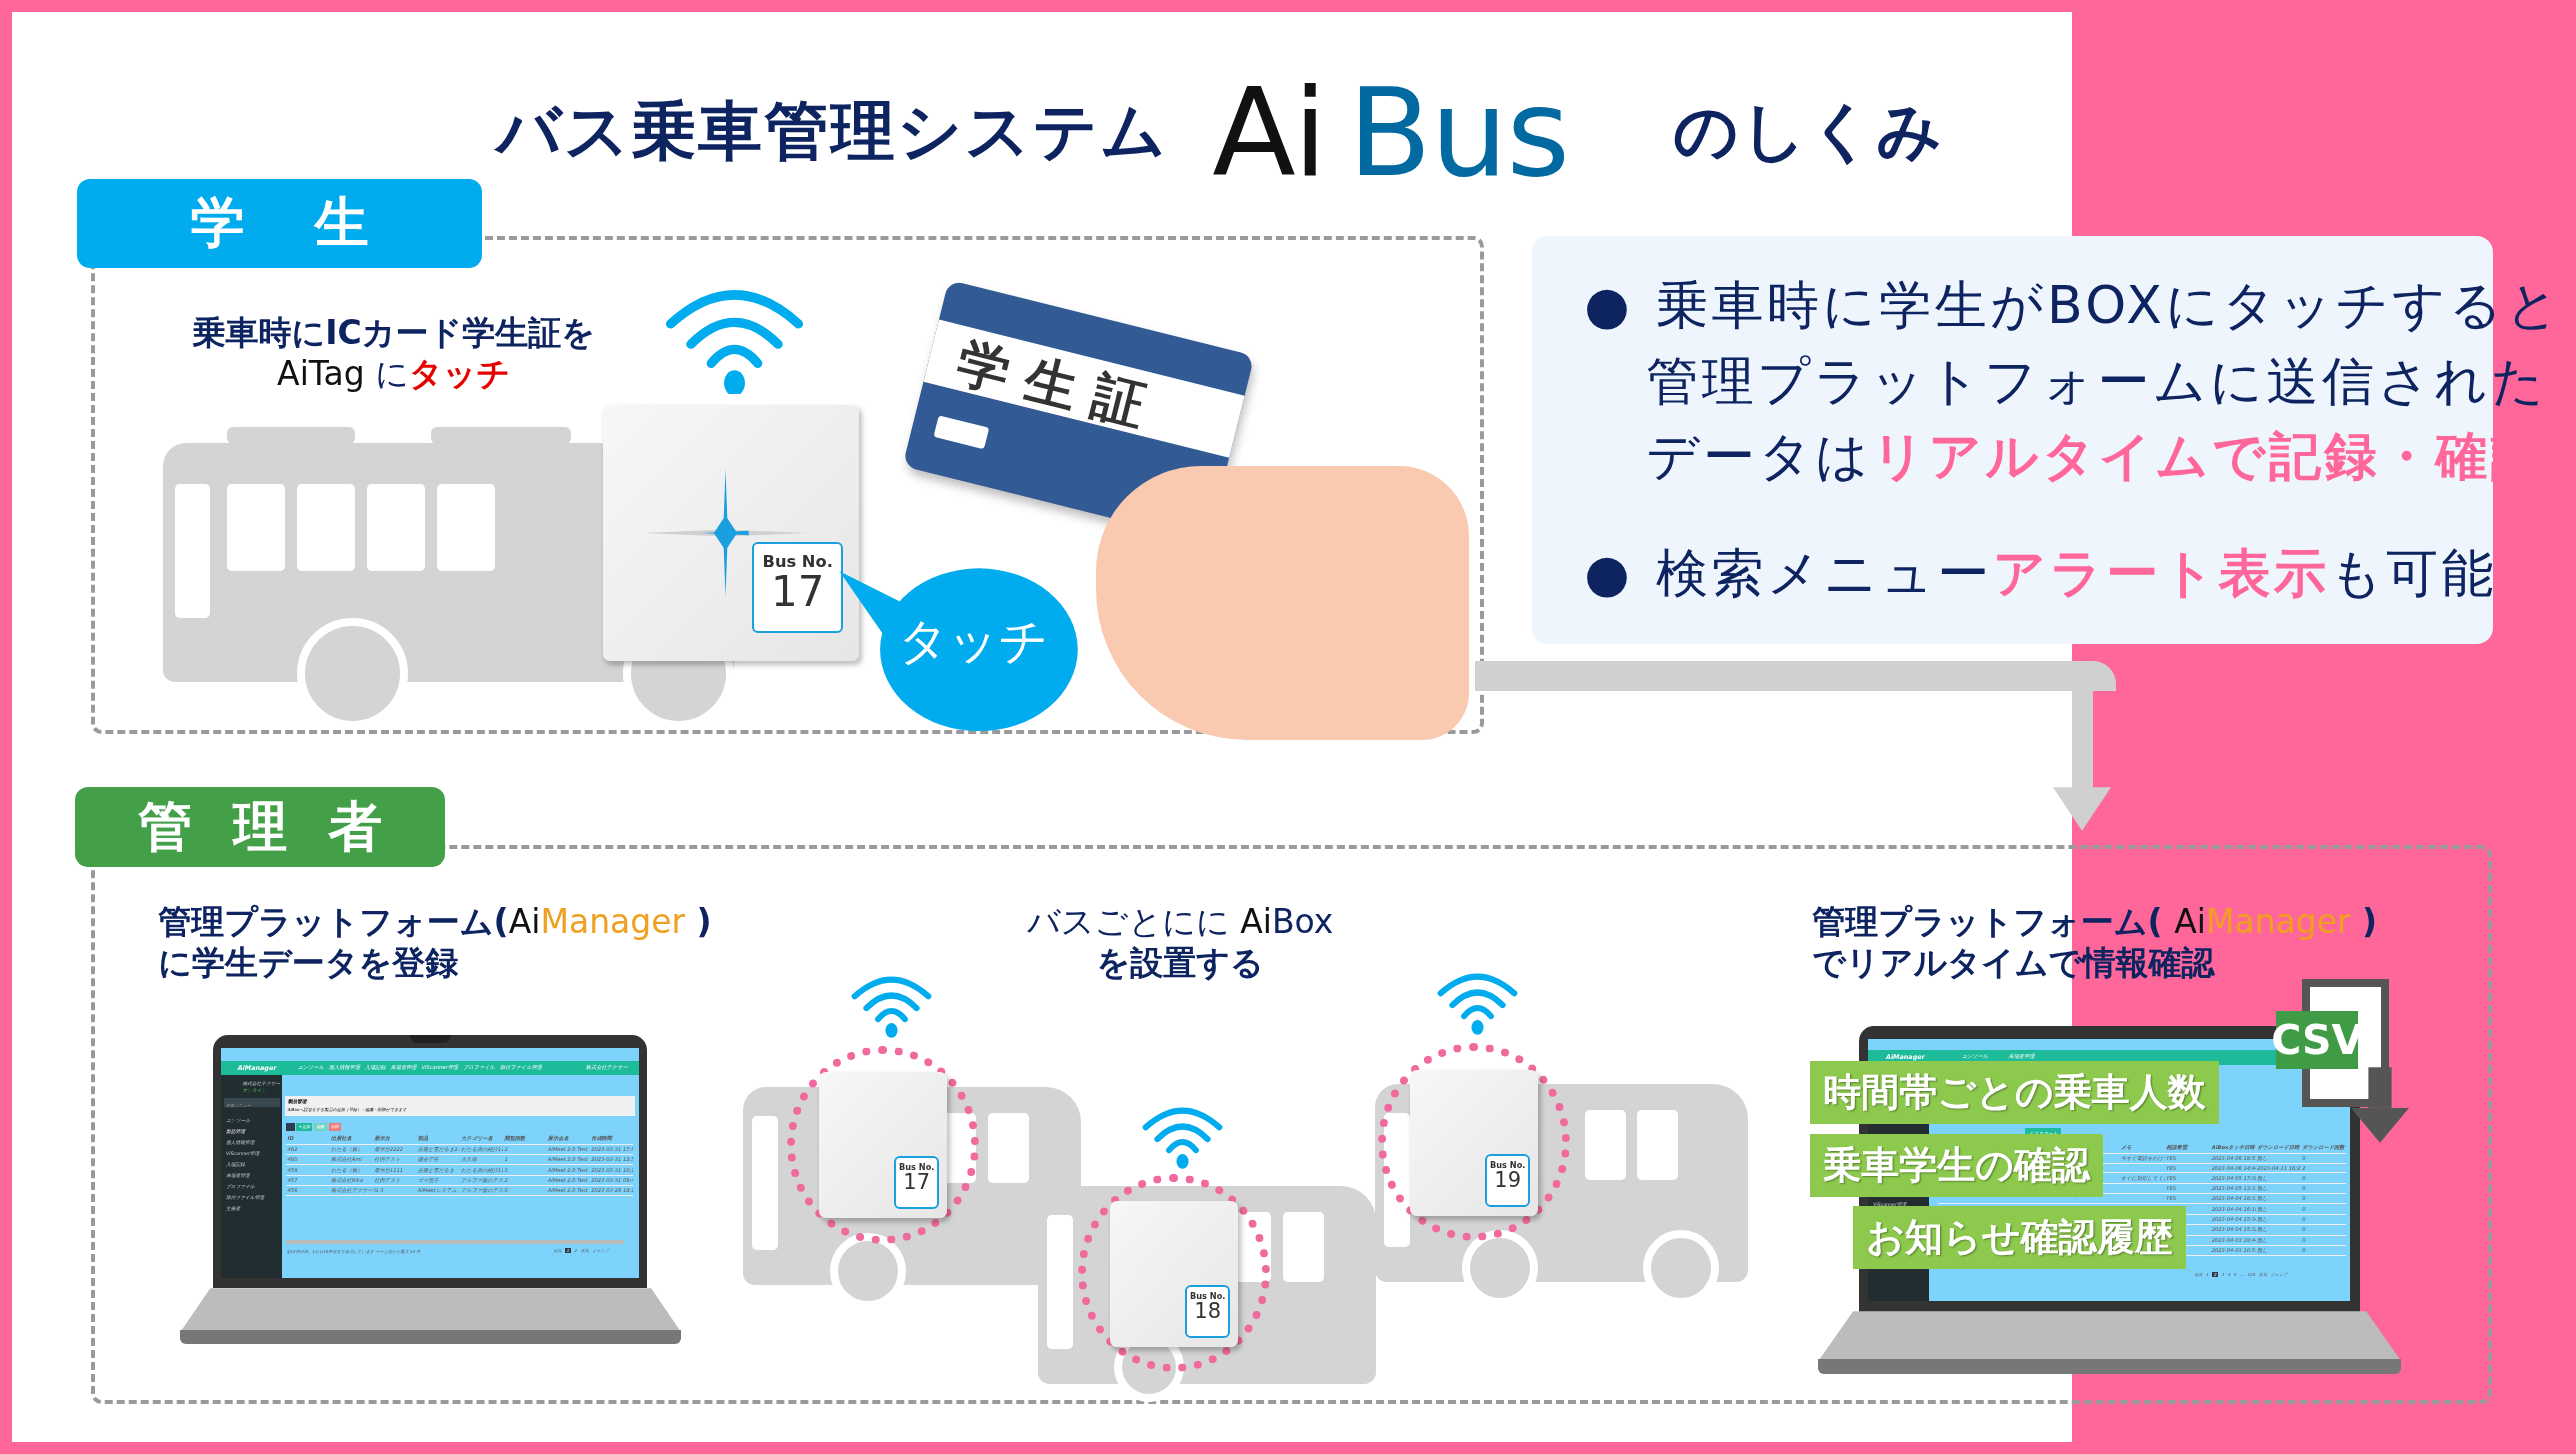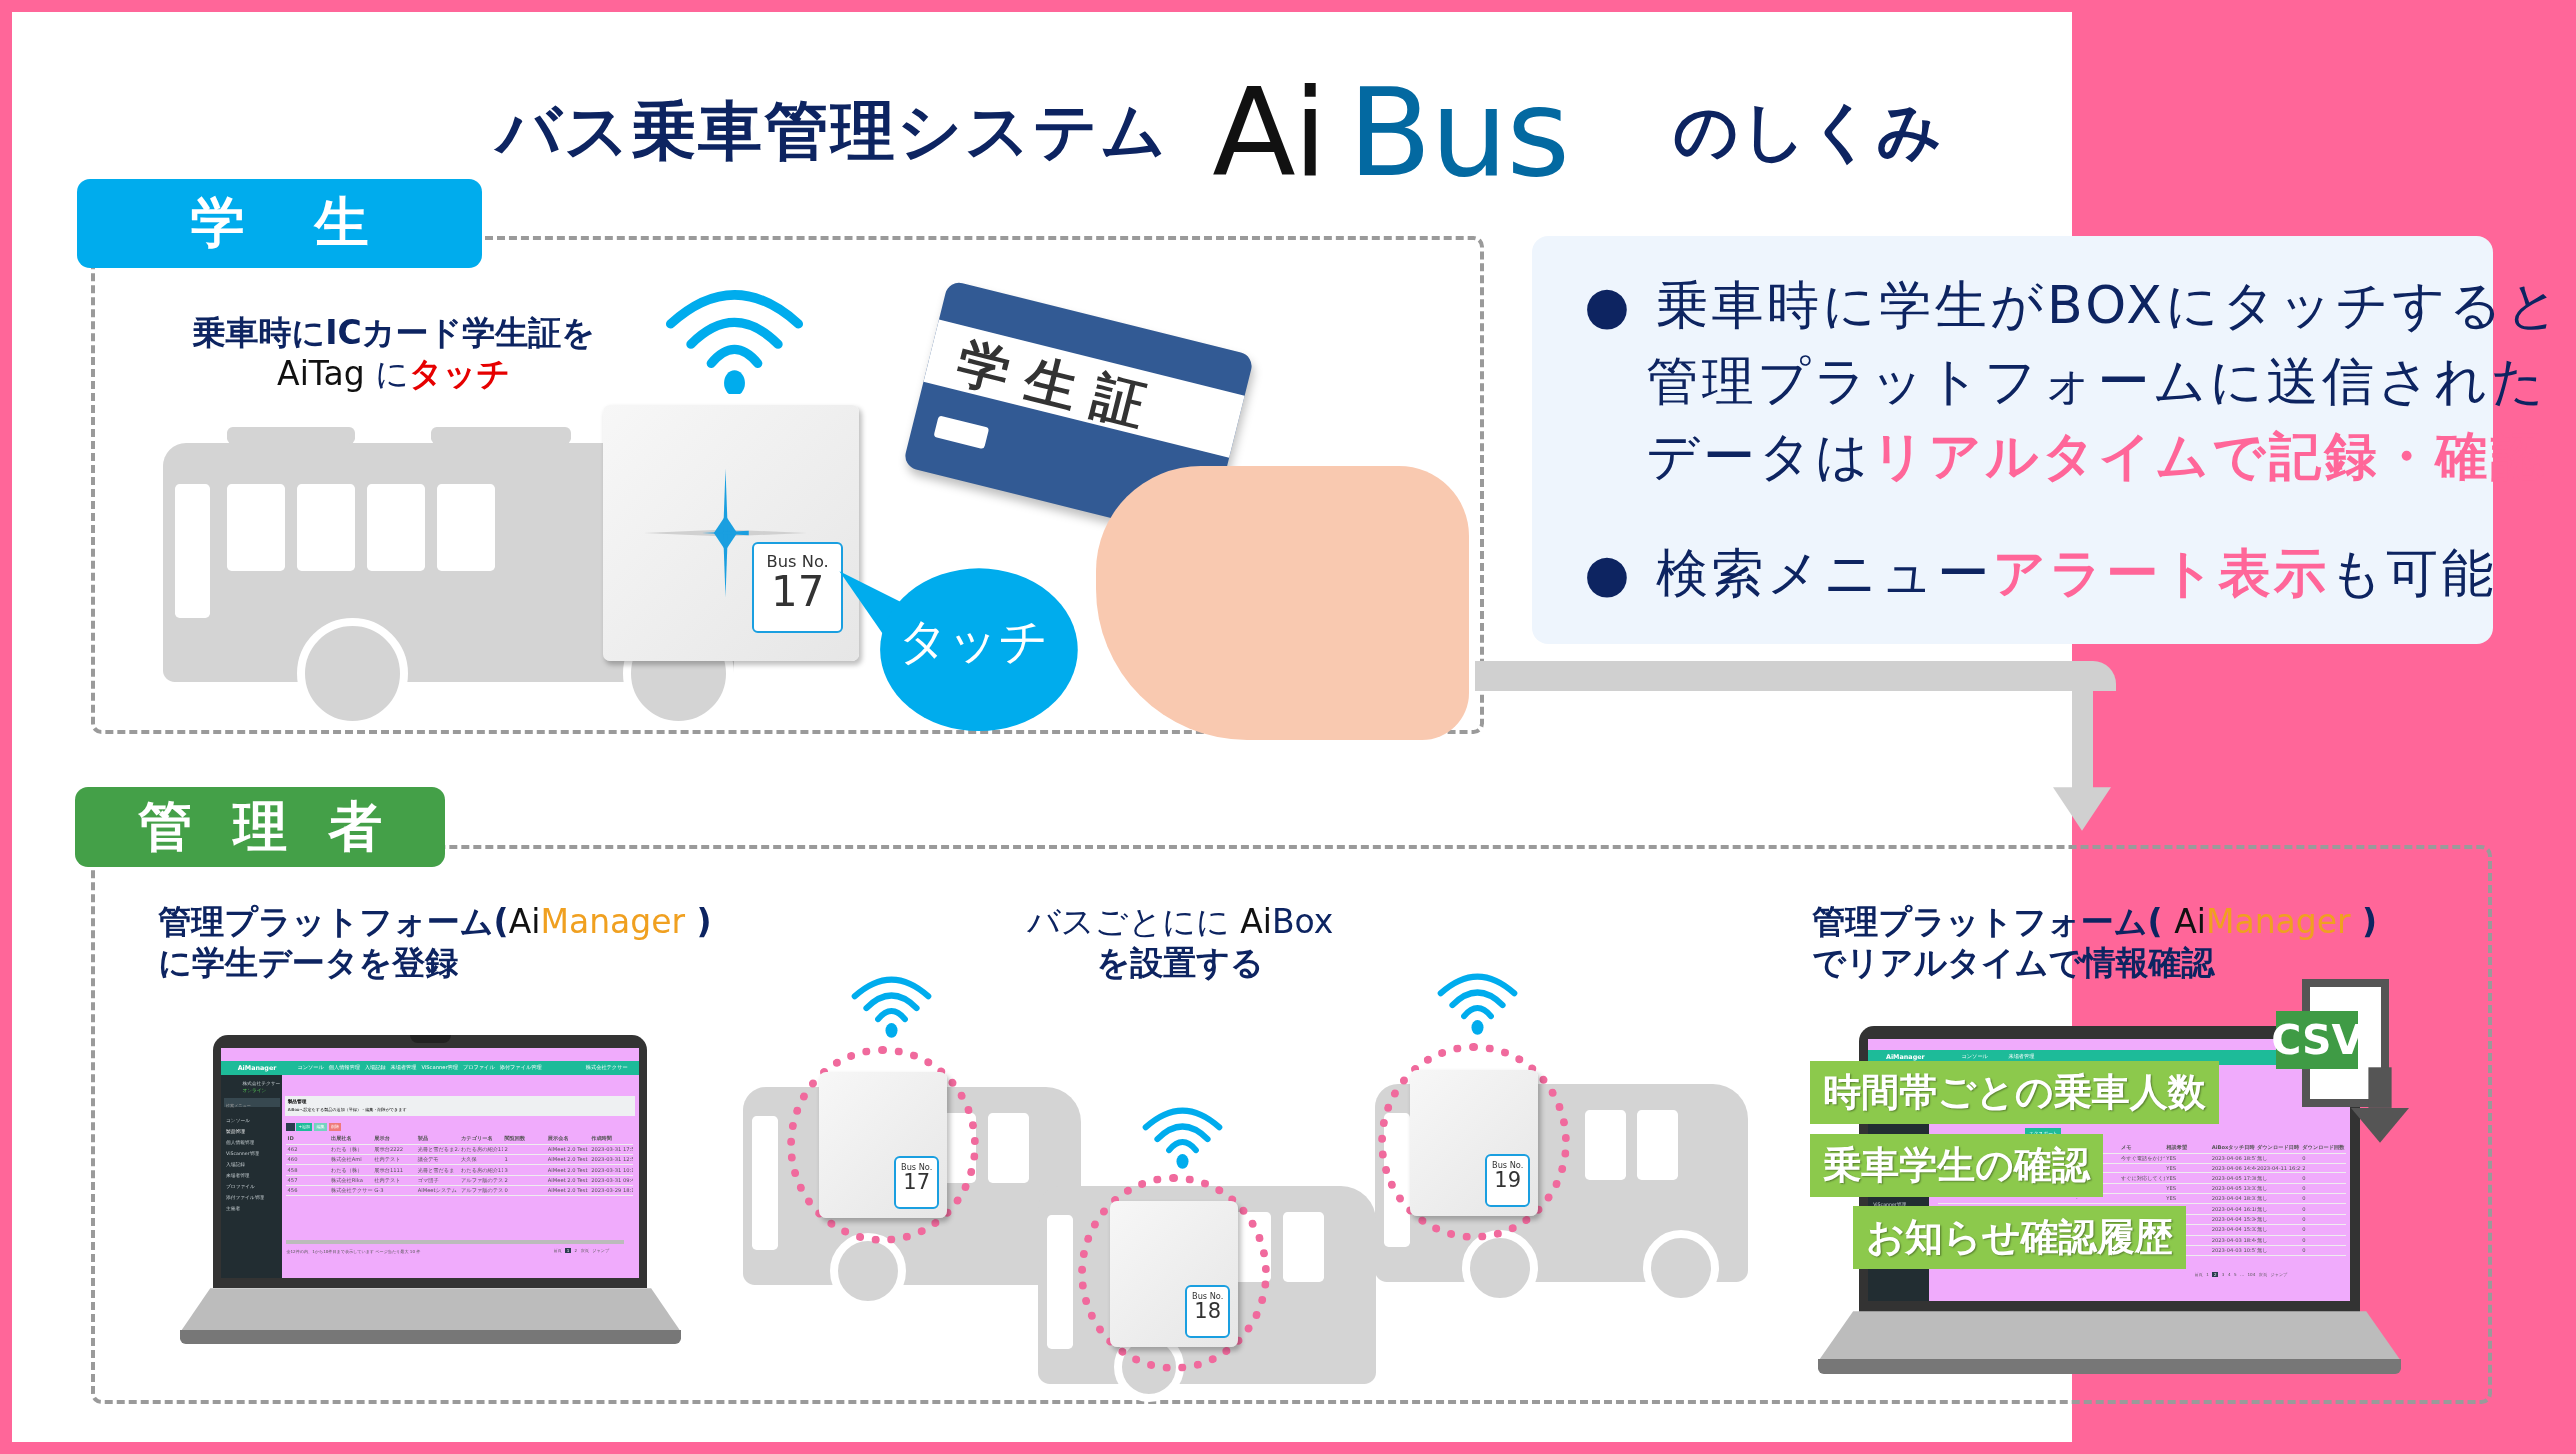--- a/index.html
+++ b/index.html
@@ -18,25 +18,25 @@
   .red { color:#e60000; }
   .orange { color:#f0a020; }
   .black { color:#111; }
   .green-label { background:#8cc94c; color:#fff; font-size:38px; font-weight:bold; padding:5.8px 13px; white-space:nowrap; text-shadow:1.2px 1.2px 1.7px rgba(0,0,0,.35); }
   .bus { position:absolute; background:#d4d4d4; border-radius:23px 35px 11.7px 11.7px; }
   .bus .win { position:absolute; background:#fff; border-radius:4.7px; }
   .bus .wheel { position:absolute; background:#d4d4d4; border:8.2px solid #fff; border-radius:50%; box-sizing:border-box; }
   .bus .roof { position:absolute; background:#d4d4d4; border-radius:5.8px; }
   .aibox { position:absolute; background:linear-gradient(135deg,#f7f7f7,#e6e6e6); border-radius:7px; box-shadow:2.3px 3.5px 5.8px rgba(0,0,0,.25); }
   .busno { position:absolute; background:#fff; border:2.3px solid #1a9fe0; border-radius:5.8px; text-align:center; color:#333; }
-  .busno .lbl { font-weight:normal; }
+  .busno .lbl { font-weight:bold; }
   .sparkle { position:absolute; }
   .ring { position:absolute; border:8.2px dotted #f06a9d; border-radius:50%; box-sizing:border-box; }
   .laptop-lid { position:absolute; background:#333; border-radius:15px 15px 0 0; }
-  .screen { position:absolute; background:#f0abfc; overflow:hidden; }
+  .screen { position:absolute; background:#7dd3fc; overflow:hidden;font-style:italic; }
   .laptop-base { position:absolute; background:#bcbcbc; }
   .topbar { position:absolute; background:#1dbb99; color:#fff; }
   .sidebar { position:absolute; background:#222d32; color:#c8d0d4; }
   .mini { font-size:6.4px; white-space:nowrap; }
   .tbl-row { display:flex; border-bottom:0.6px solid #eee; }
   .tbl-row span { flex:1; font-size:5.2px; color:#555; white-space:nowrap; overflow:hidden; padding:1.2px 1.2px; }
   .csv-doc { position:absolute; background:#fff; border:8.2px solid #555; box-sizing:border-box; }
   .csv-tag { position:absolute; background:#3f9b45; color:#fff; font-weight:bold; font-size:58px; display:flex; align-items:center; justify-content:center; }
 </style>
 </head>

